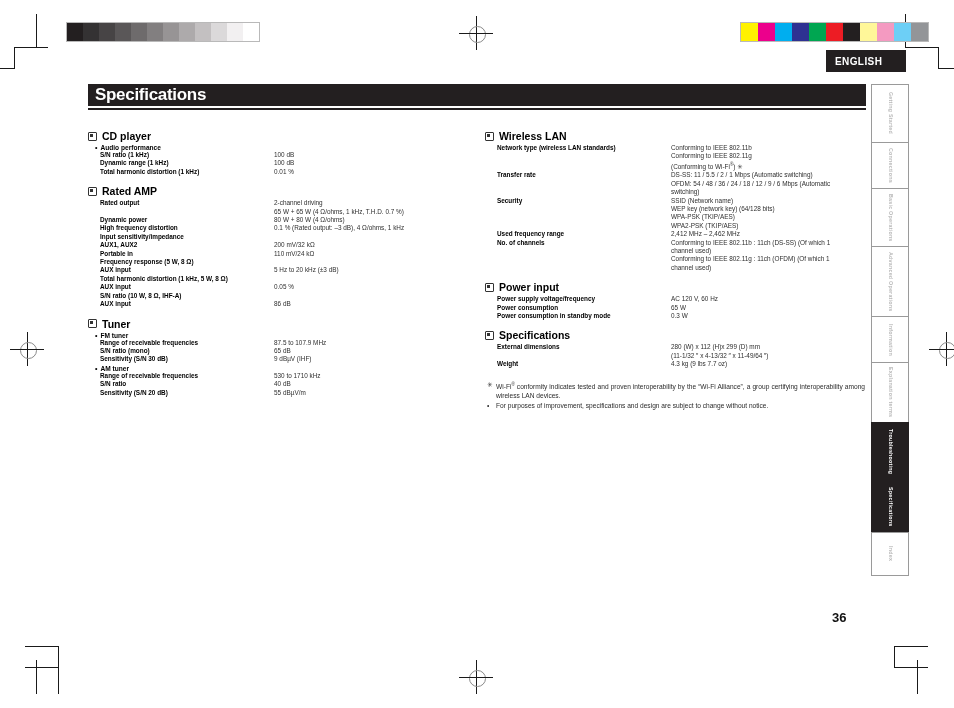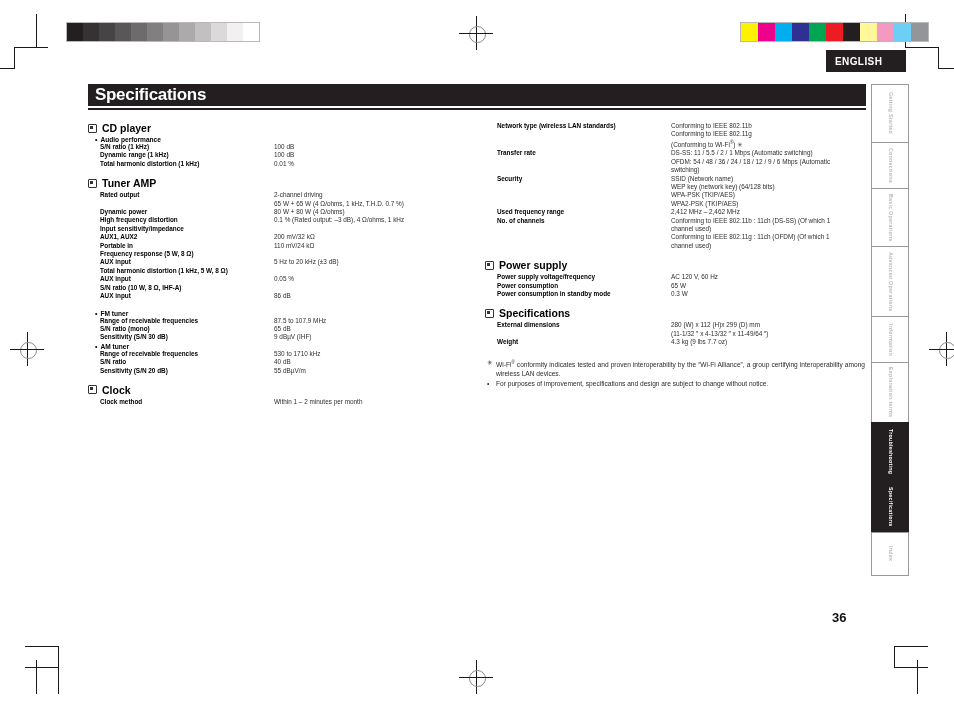--- a/index.html
+++ b/index.html
@@ -43,21 +43,21 @@
   .title-bar .ttl{
     color:#fff;font-size:17px;font-weight:bold;
     font-family:"Liberation Sans", sans-serif;
     letter-spacing:-0.3px;
     padding-left:7px;line-height:22px;
   }
   .title-rule{position:absolute;left:88px;top:108px;width:778px;height:2px;background:#231f20;}
 
   
   .cols{position:absolute;left:88px;top:114px;width:778px;}
-  .col{position:absolute;top:8px;width:380px;}
+  .col{position:absolute;top:16px;width:380px;}
   .col.left{left:0;}
   .col.right{left:397px;}
 
   .group{margin-bottom:9px;}
   .group-head{
     display:flex;align-items:center;gap:5px;
     font-size:10.5px;font-weight:bold;margin-bottom:2px;
   }
   .sq{
     width:7px;height:7px;border:1.3px solid #333;border-radius:1px;
@@ -211,21 +211,21 @@
               <div class="k">Total harmonic distortion (1 kHz)</div>
               <div class="v">
                 <div>0.01 %</div>
               </div>
             </div>
           </div>
         </div>
         <div class="group">
           <div class="group-head">
             <span class="sq"></span>
-            <span>Tuner AMP</span>
+            <span>Rated AMP</span>
           </div>
           <div class="rows">
             <div class="row">
               <div class="k">Rated output</div>
               <div class="v">
                 <div>2-channel driving</div>
                 <div>65 W + 65 W (4 Ω/ohms, 1 kHz, T.H.D. 0.7 %)</div>
               </div>
             </div>
             <div class="row">
@@ -290,20 +290,24 @@
             </div>
             <div class="row">
               <div class="k">AUX input</div>
               <div class="v">
                 <div>86 dB</div>
               </div>
             </div>
           </div>
         </div>
         <div class="group">
+          <div class="group-head">
+            <span class="sq"></span>
+            <span>Tuner</span>
+          </div>
           <div class="subhead">
             <span class="dot">•</span>
             <span>FM tuner</span>
           </div>
           <div class="rows">
             <div class="row">
               <div class="k">Range of receivable frequencies</div>
               <div class="v">
                 <div>87.5 to 107.9 MHz</div>
               </div>
@@ -339,37 +343,27 @@
               </div>
             </div>
             <div class="row">
               <div class="k">Sensitivity (S/N 20 dB)</div>
               <div class="v">
                 <div>55 dBµV/m</div>
               </div>
             </div>
           </div>
         </div>
-        <div class="group">
-          <div class="group-head">
-            <span class="sq"></span>
-            <span>Clock</span>
-          </div>
-          <div class="rows">
-            <div class="row">
-              <div class="k">Clock method</div>
-              <div class="v">
-                <div>Within 1 – 2 minutes per month</div>
-              </div>
-            </div>
-          </div>
-        </div>
       </div>
     <div class="col right" id="right-col">
         <div class="group">
+          <div class="group-head">
+            <span class="sq"></span>
+            <span>Wireless LAN</span>
+          </div>
           <div class="rows">
             <div class="row">
               <div class="k">Network type (wireless LAN standards)</div>
               <div class="v">
                 <div>Conforming to IEEE 802.11b</div>
                 <div>Conforming to IEEE 802.11g</div>
                 <div>(Conforming to Wi-Fi<sup>®</sup>) ✳</div>
               </div>
             </div>
             <div class="row">
@@ -402,21 +396,21 @@
                 <div>channel used)</div>
                 <div>Conforming to IEEE 802.11g : 11ch (OFDM) (Of which 1</div>
                 <div>channel used)</div>
               </div>
             </div>
           </div>
         </div>
         <div class="group">
           <div class="group-head">
             <span class="sq"></span>
-            <span>Power supply</span>
+            <span>Power input</span>
           </div>
           <div class="rows">
             <div class="row">
               <div class="k">Power supply voltage/frequency</div>
               <div class="v">
                 <div>AC 120 V, 60 Hz</div>
               </div>
             </div>
             <div class="row">
               <div class="k">Power consumption</div>

